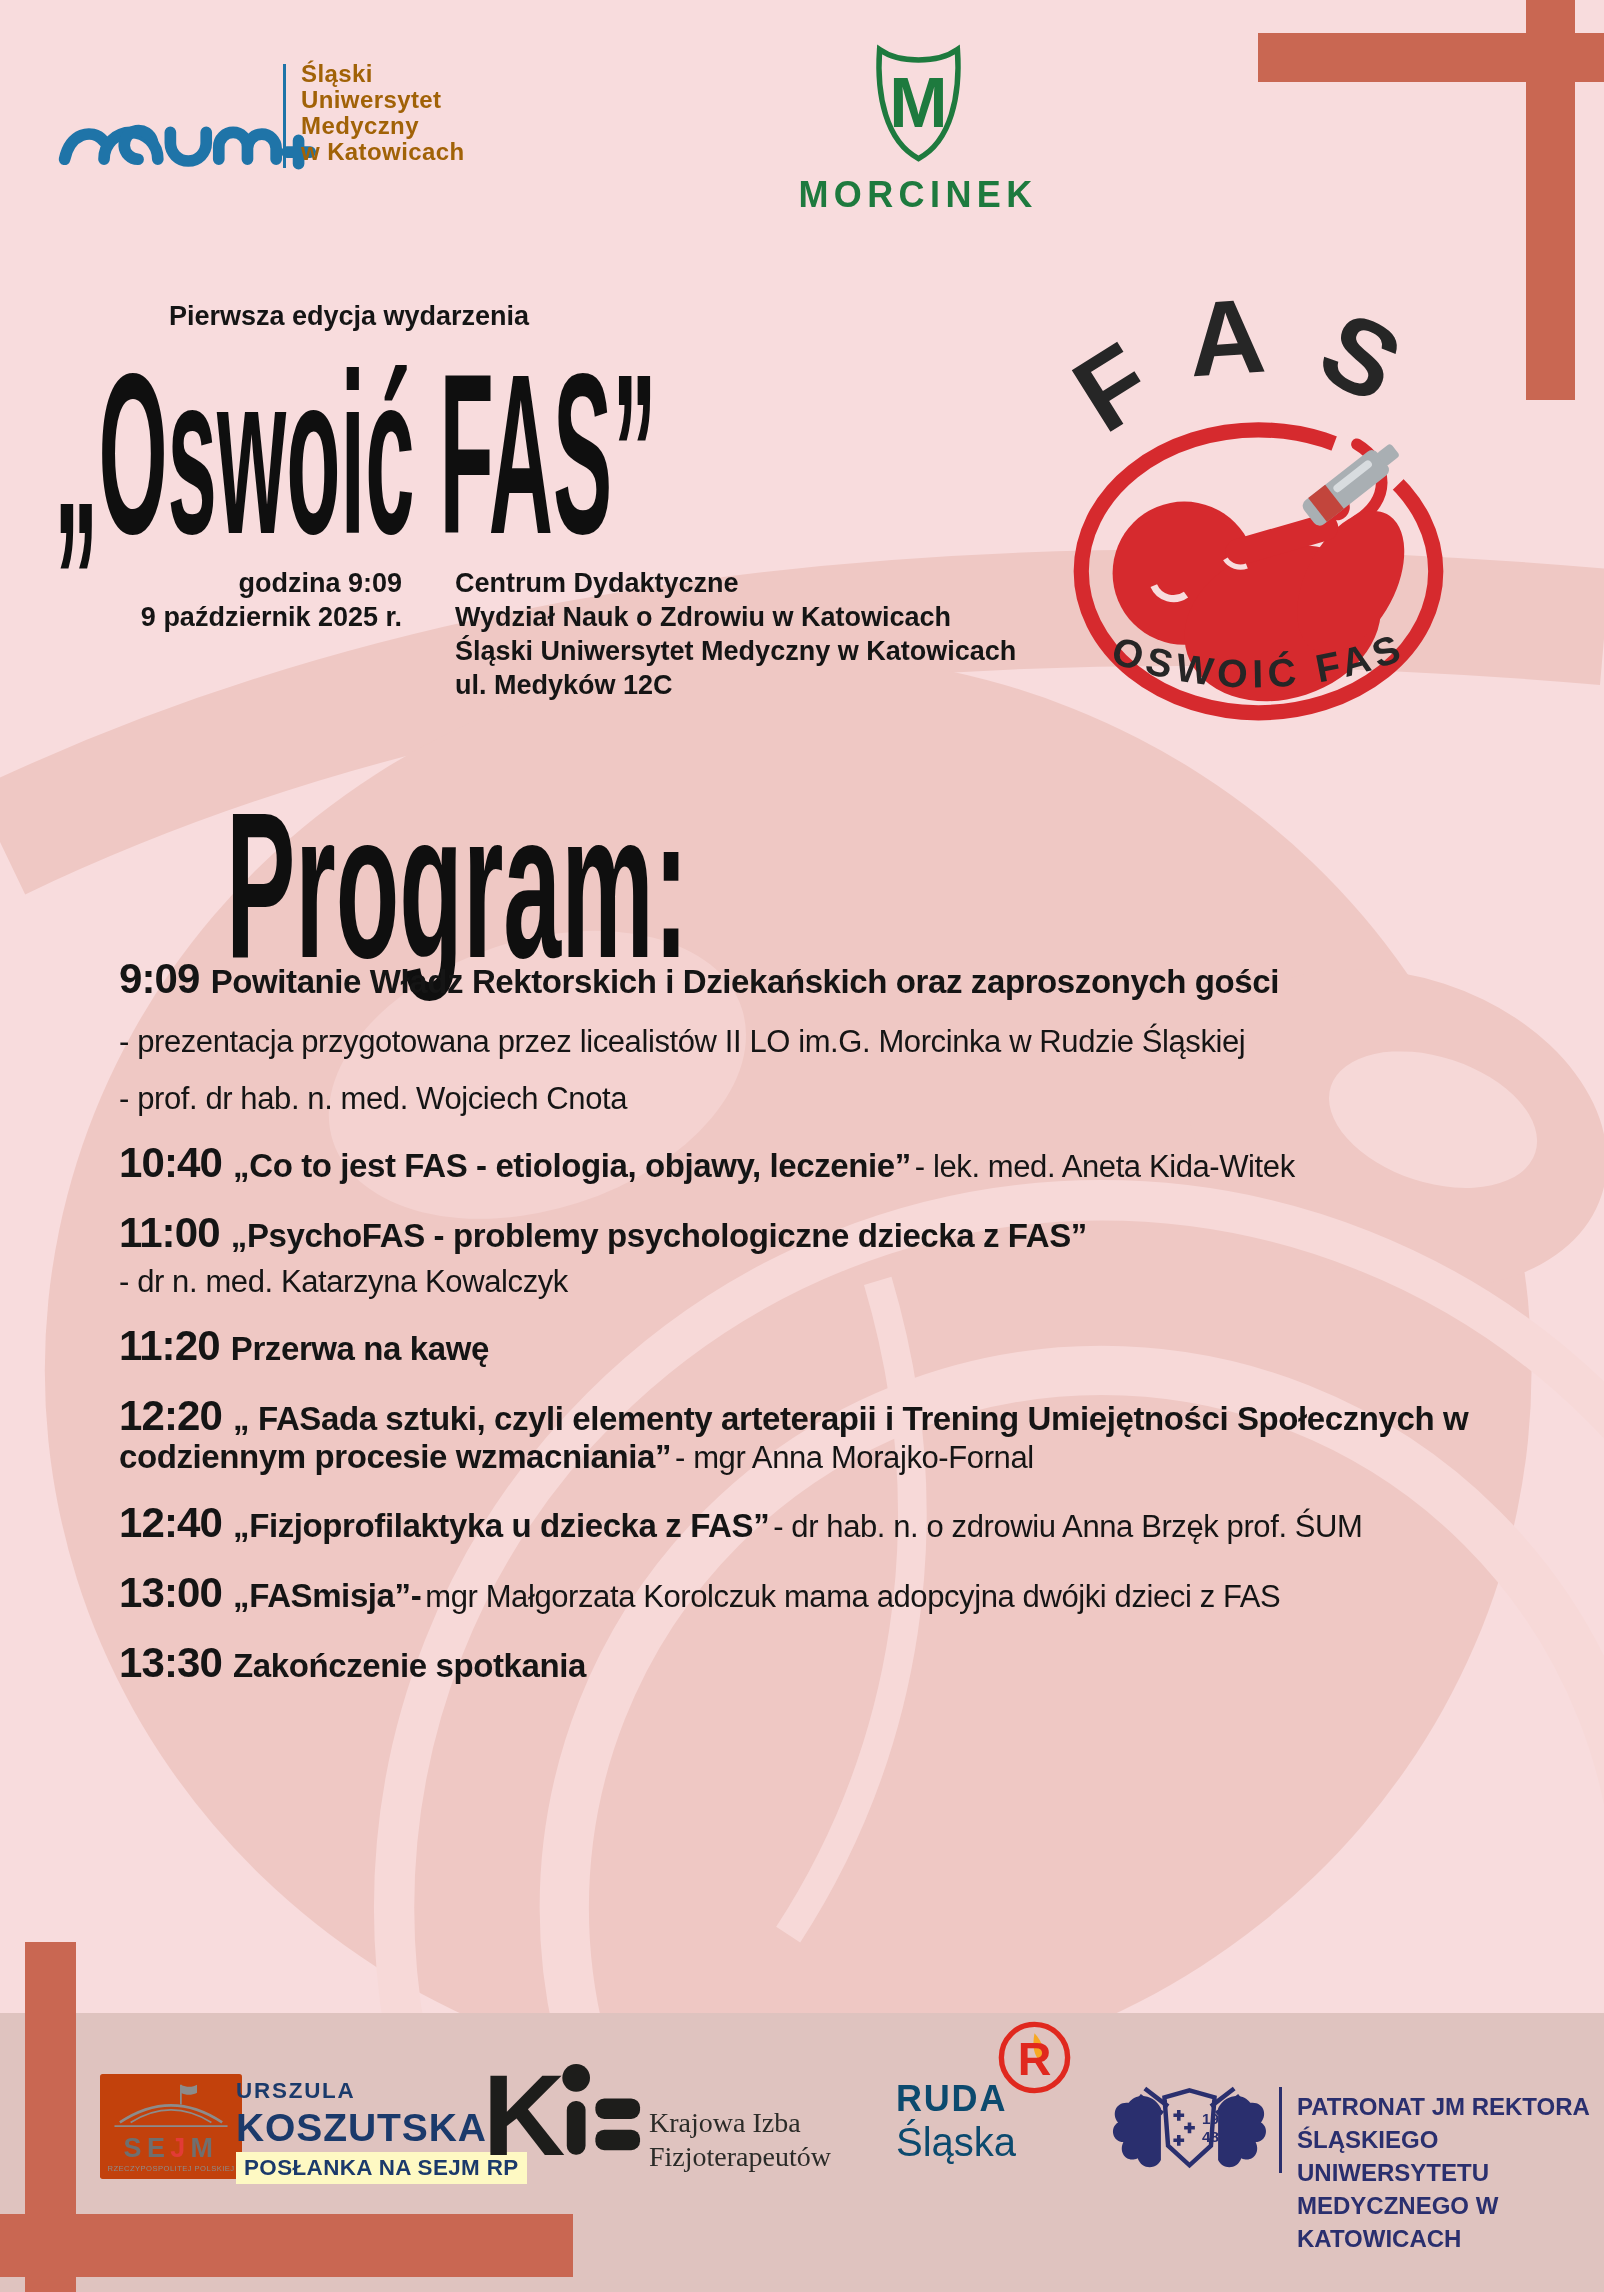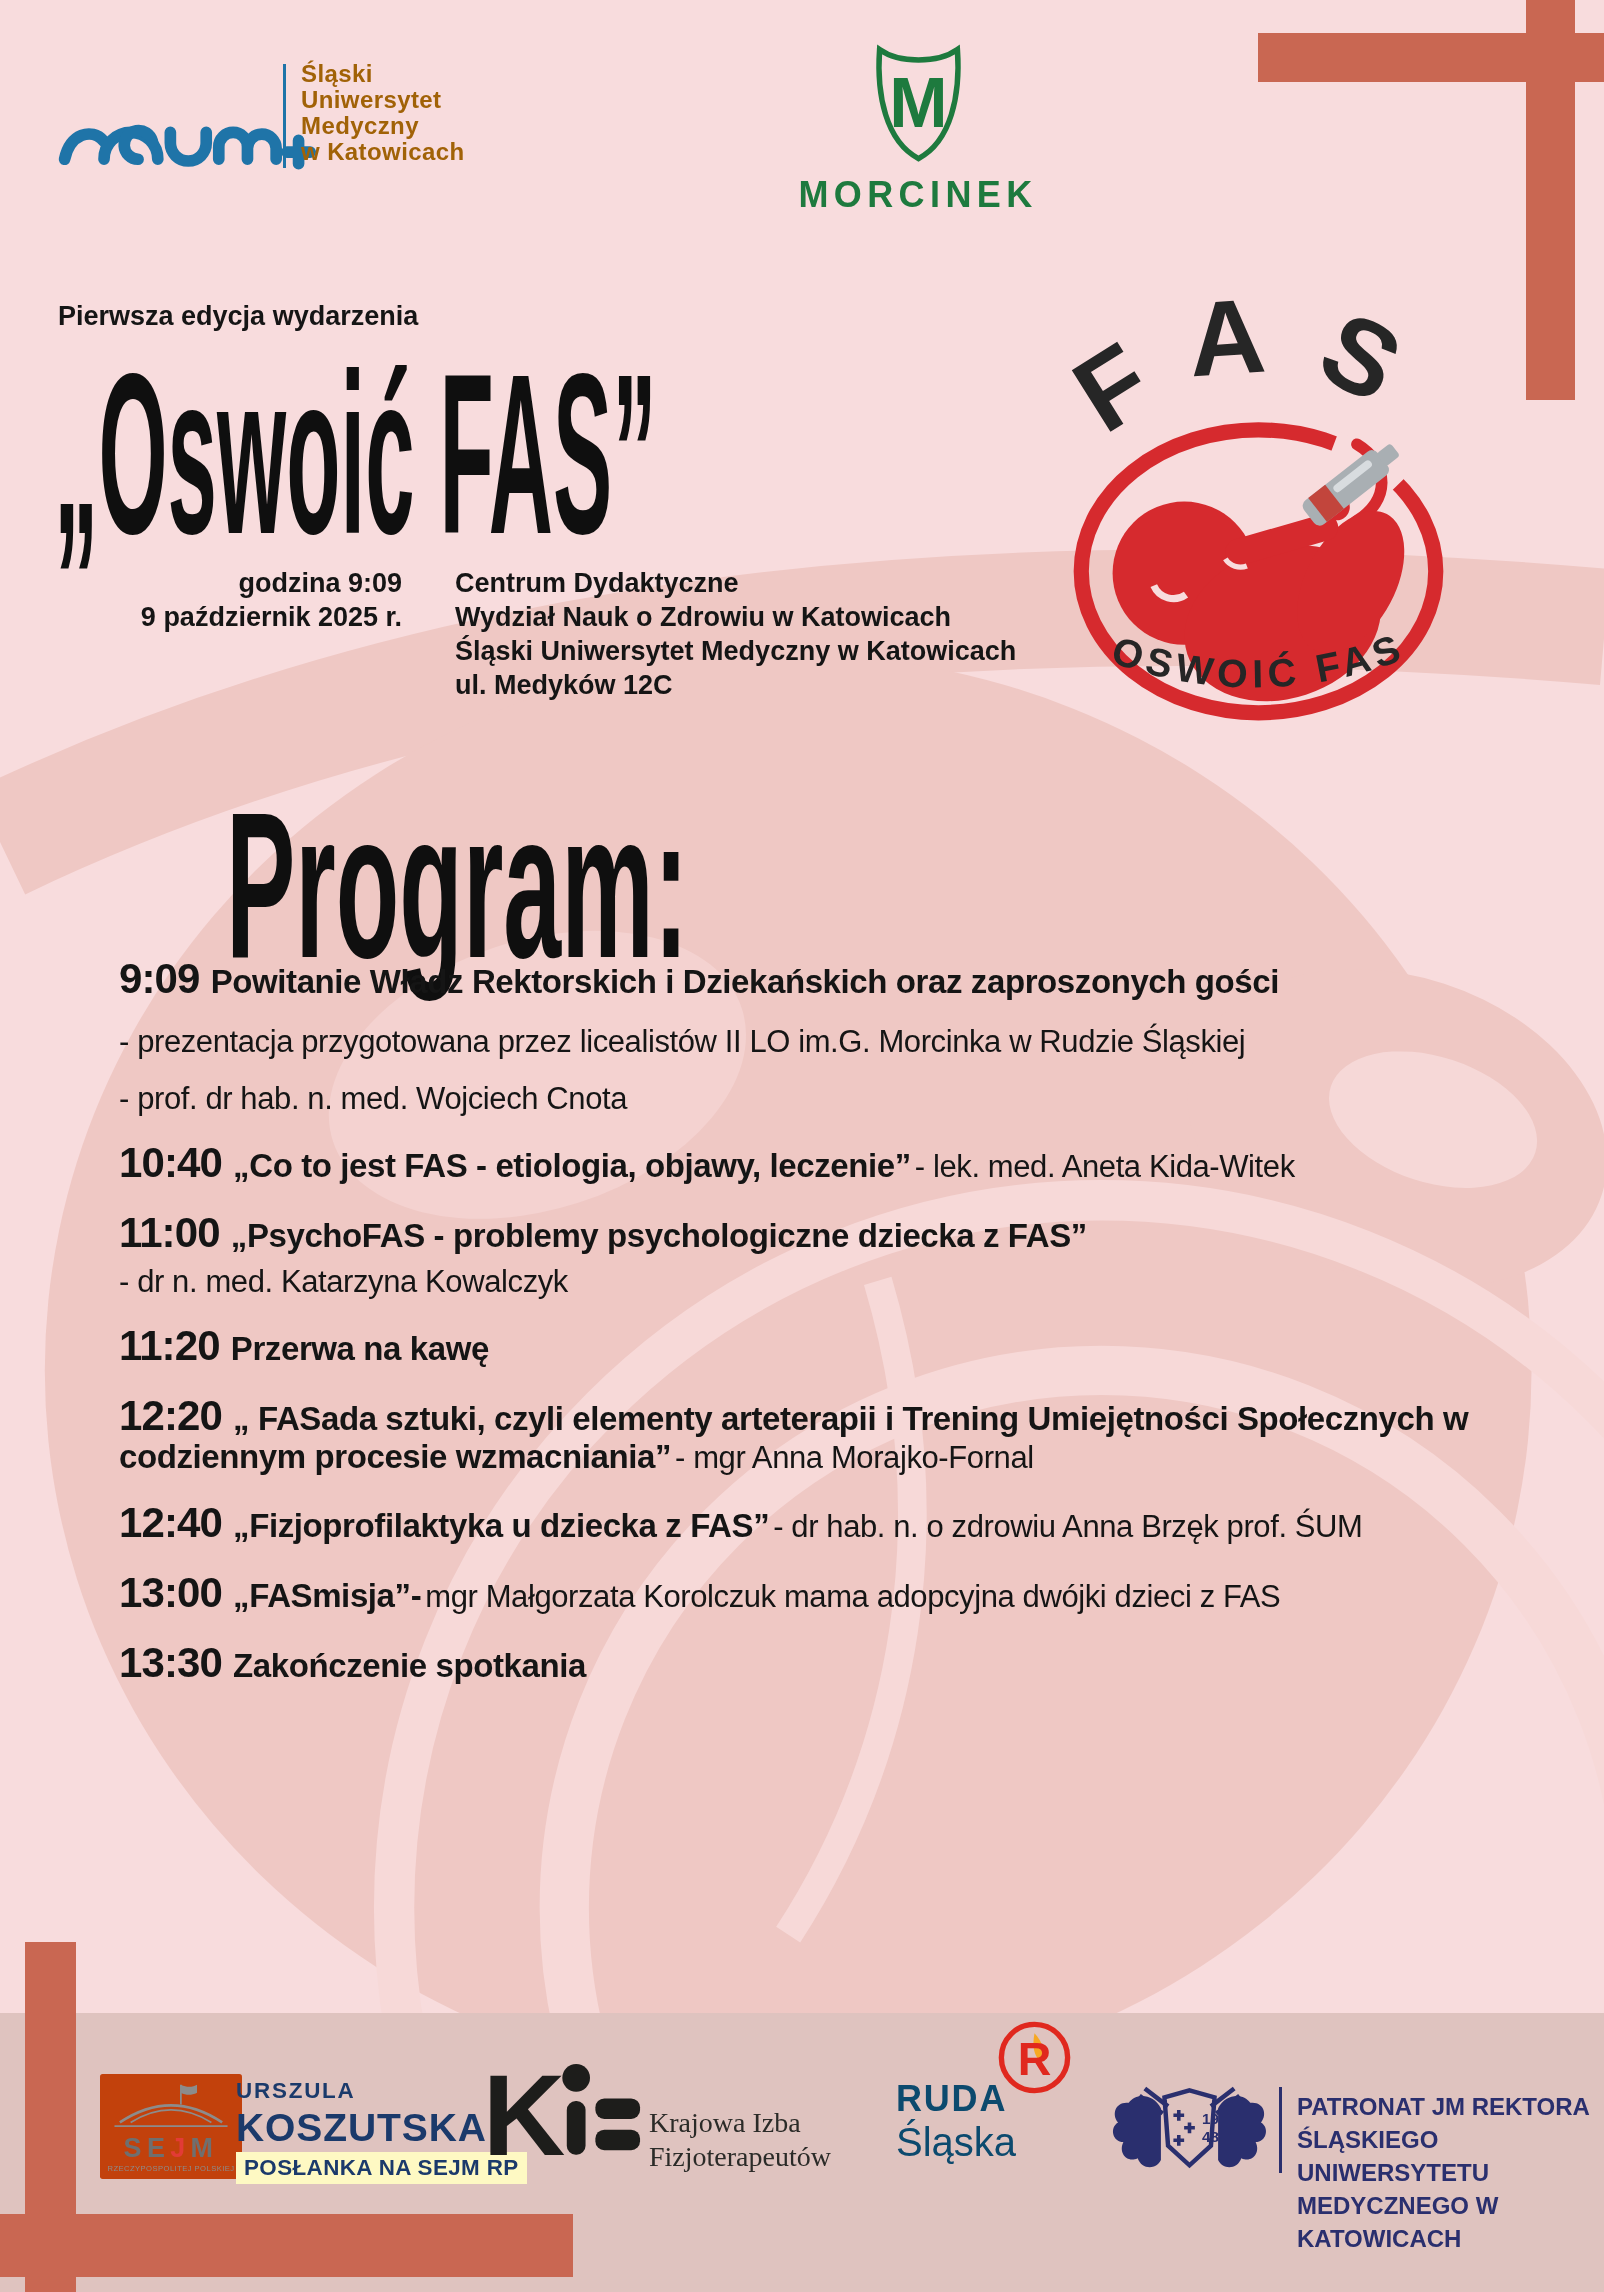--- a/index.html
+++ b/index.html
@@ -11,21 +11,21 @@
   .footer-band{position:absolute;left:0;top:2013px;width:1605px;height:279px;background:#dfc3bf;z-index:1;}
   .cross{position:absolute;background:#c96752;z-index:2;}
   .content{z-index:3;}
   
   .sum-logo{left:52px;top:66px;}
   .sum-divider{left:283px;top:64px;width:2.7px;height:104px;background:#1f74a8;}
   .sum-text{left:301px;top:61px;font-size:24px;line-height:26px;font-weight:bold;color:#a16207;letter-spacing:0.4px;}
   .morcinek{left:766px;top:39px;width:304px;text-align:center;}
   .morcinek-label{margin-top:5.4px;font-size:36px;font-weight:bold;color:#1e7a3e;letter-spacing:5.4px;}
   
-  .edition{left:58px;top:301px;width:582px;font-size:27px;font-weight:bold;}
+  .edition{left:58px;top:301px;width:582px;text-align:center;font-size:27px;font-weight:bold;}
   .title{left:54px;top:340px;font-size:228px;line-height:1;font-weight:bold;white-space:nowrap;
          transform:scaleX(0.39);transform-origin:top left;color:#0f0f0f;}
   .detail-left{left:106px;top:566px;width:296px;text-align:right;font-size:27px;line-height:34px;font-weight:600;}
   .detail-right{left:455px;top:566px;font-size:27px;line-height:34px;font-weight:600;}
   .fas-logo{left:1046px;top:267px;}
   
   .program-heading{left:226px;top:781px;font-size:208px;line-height:1;font-weight:bold;white-space:nowrap;
                    transform:scaleX(0.5);transform-origin:top left;color:#0f0f0f;}
   .program-list{left:119px;top:955px;width:1424px;}
   .p-item{margin-bottom:23px;}

